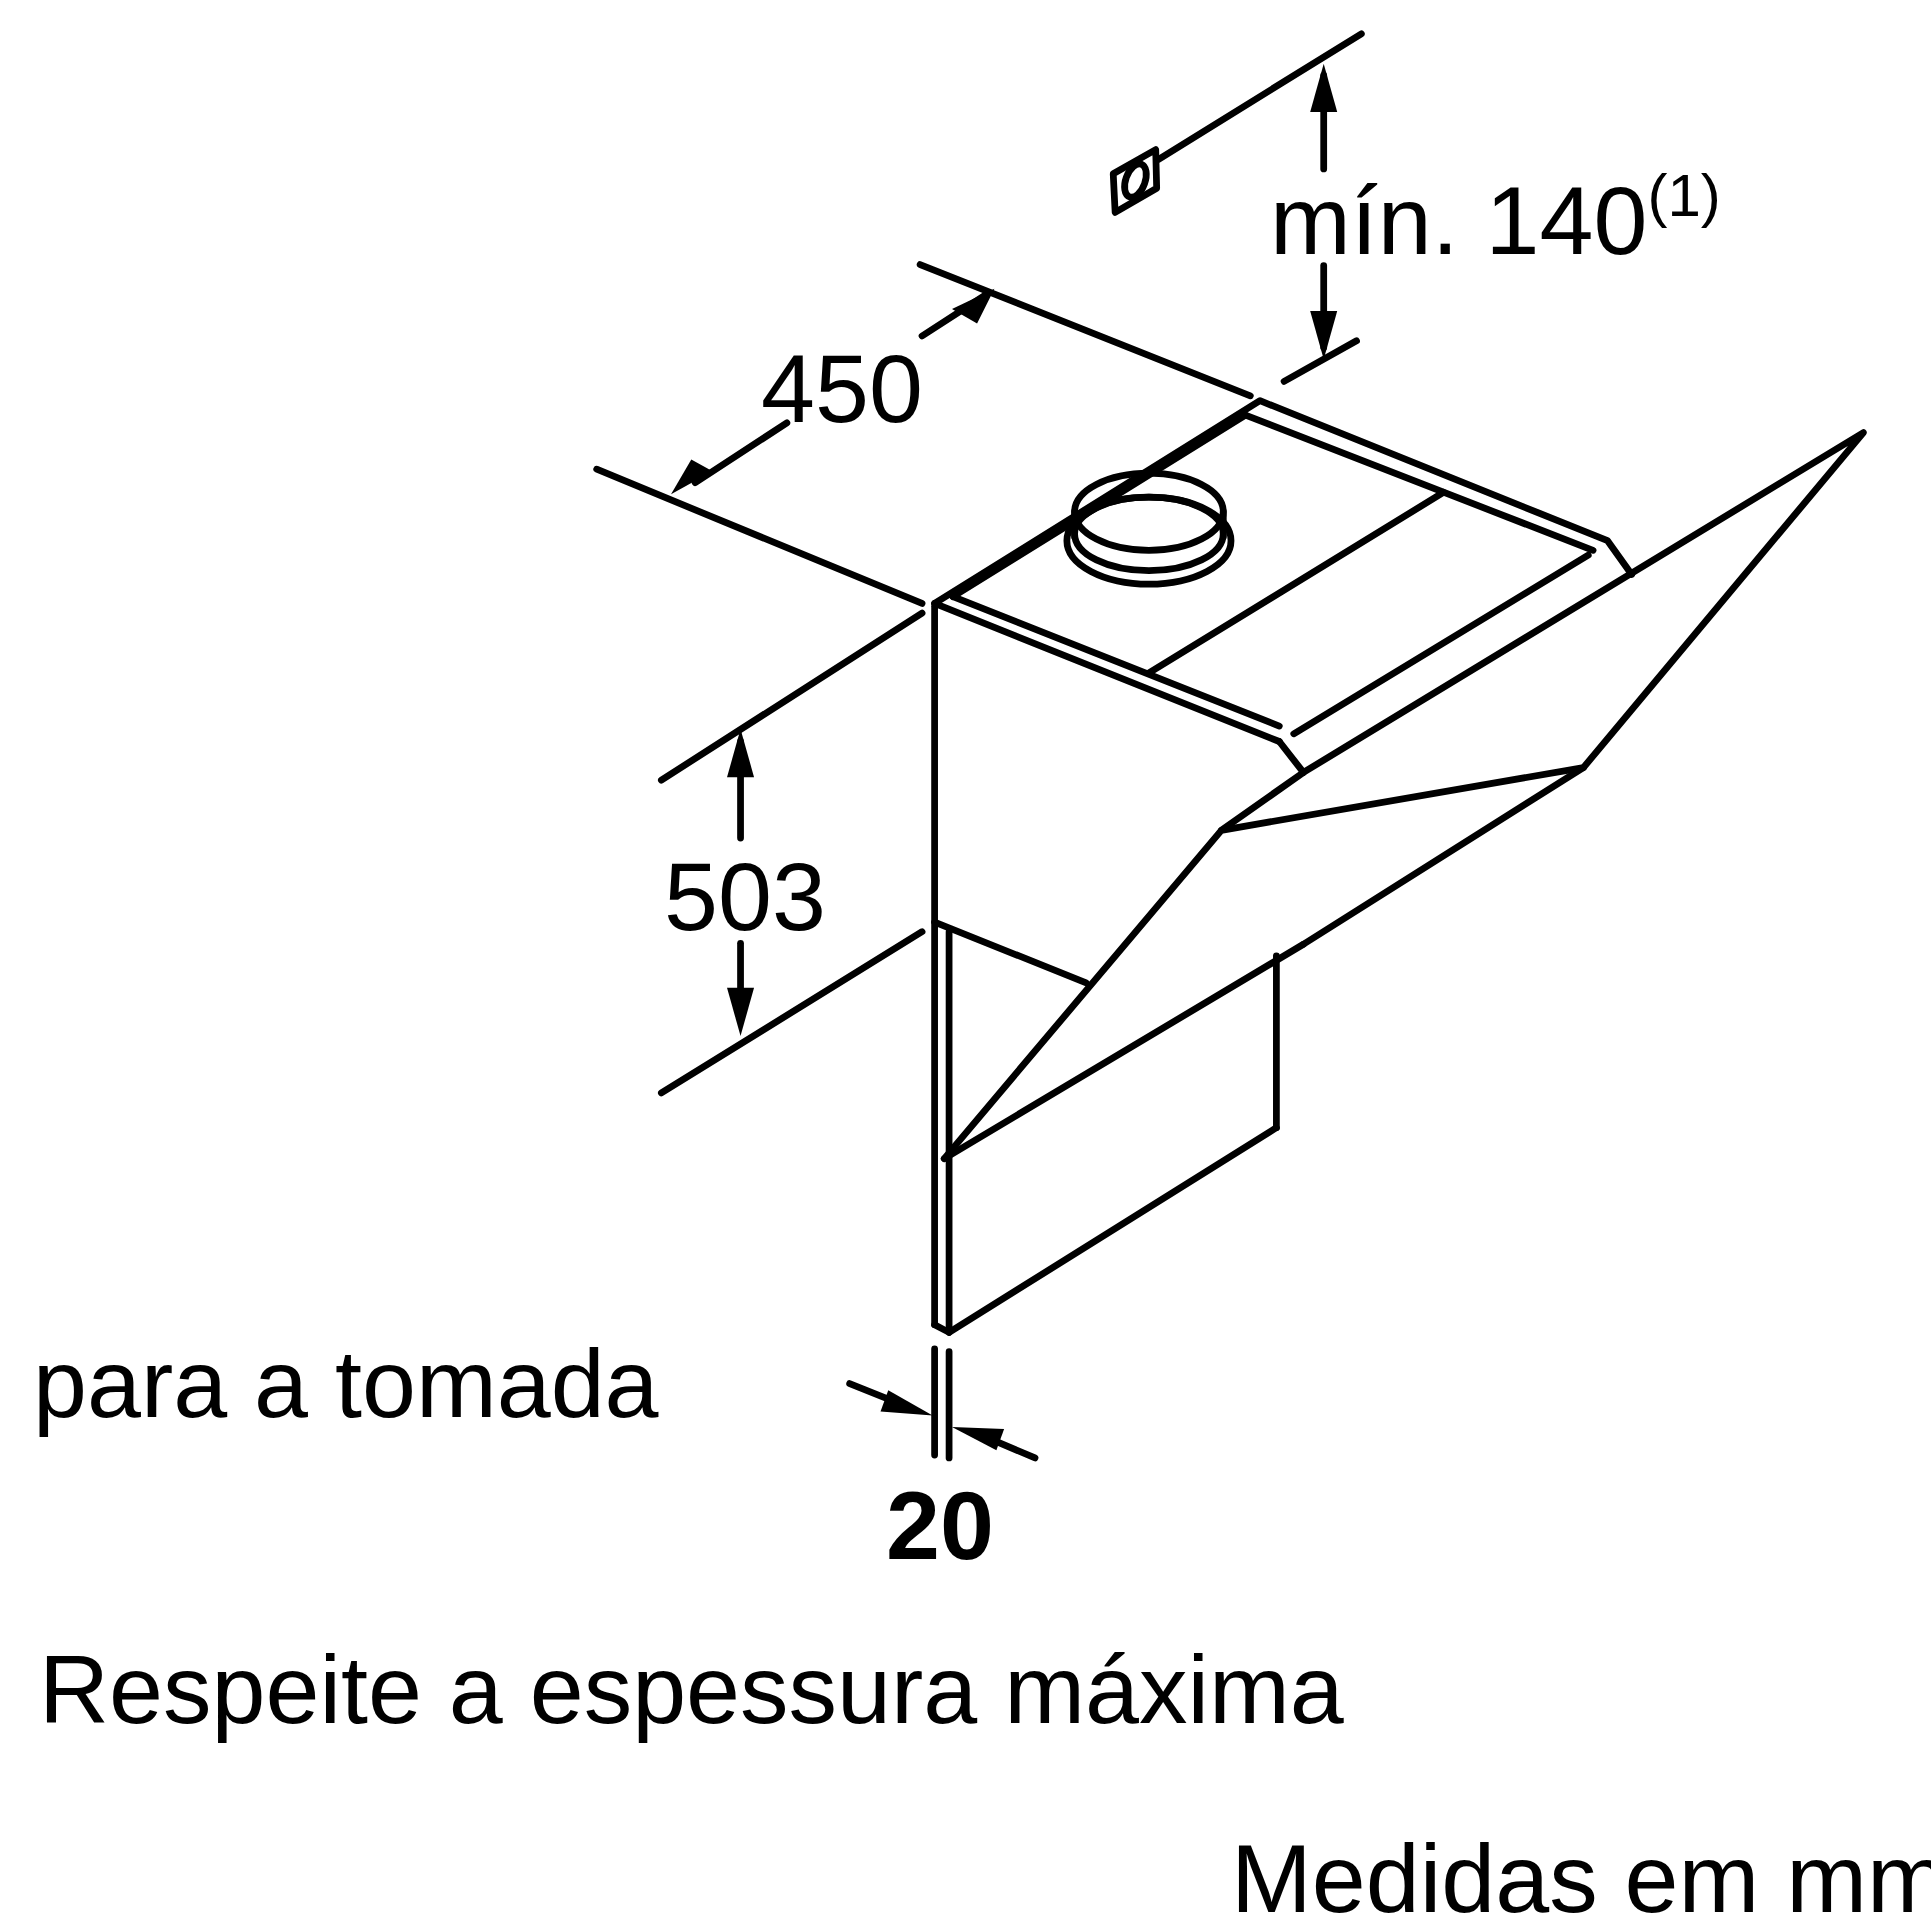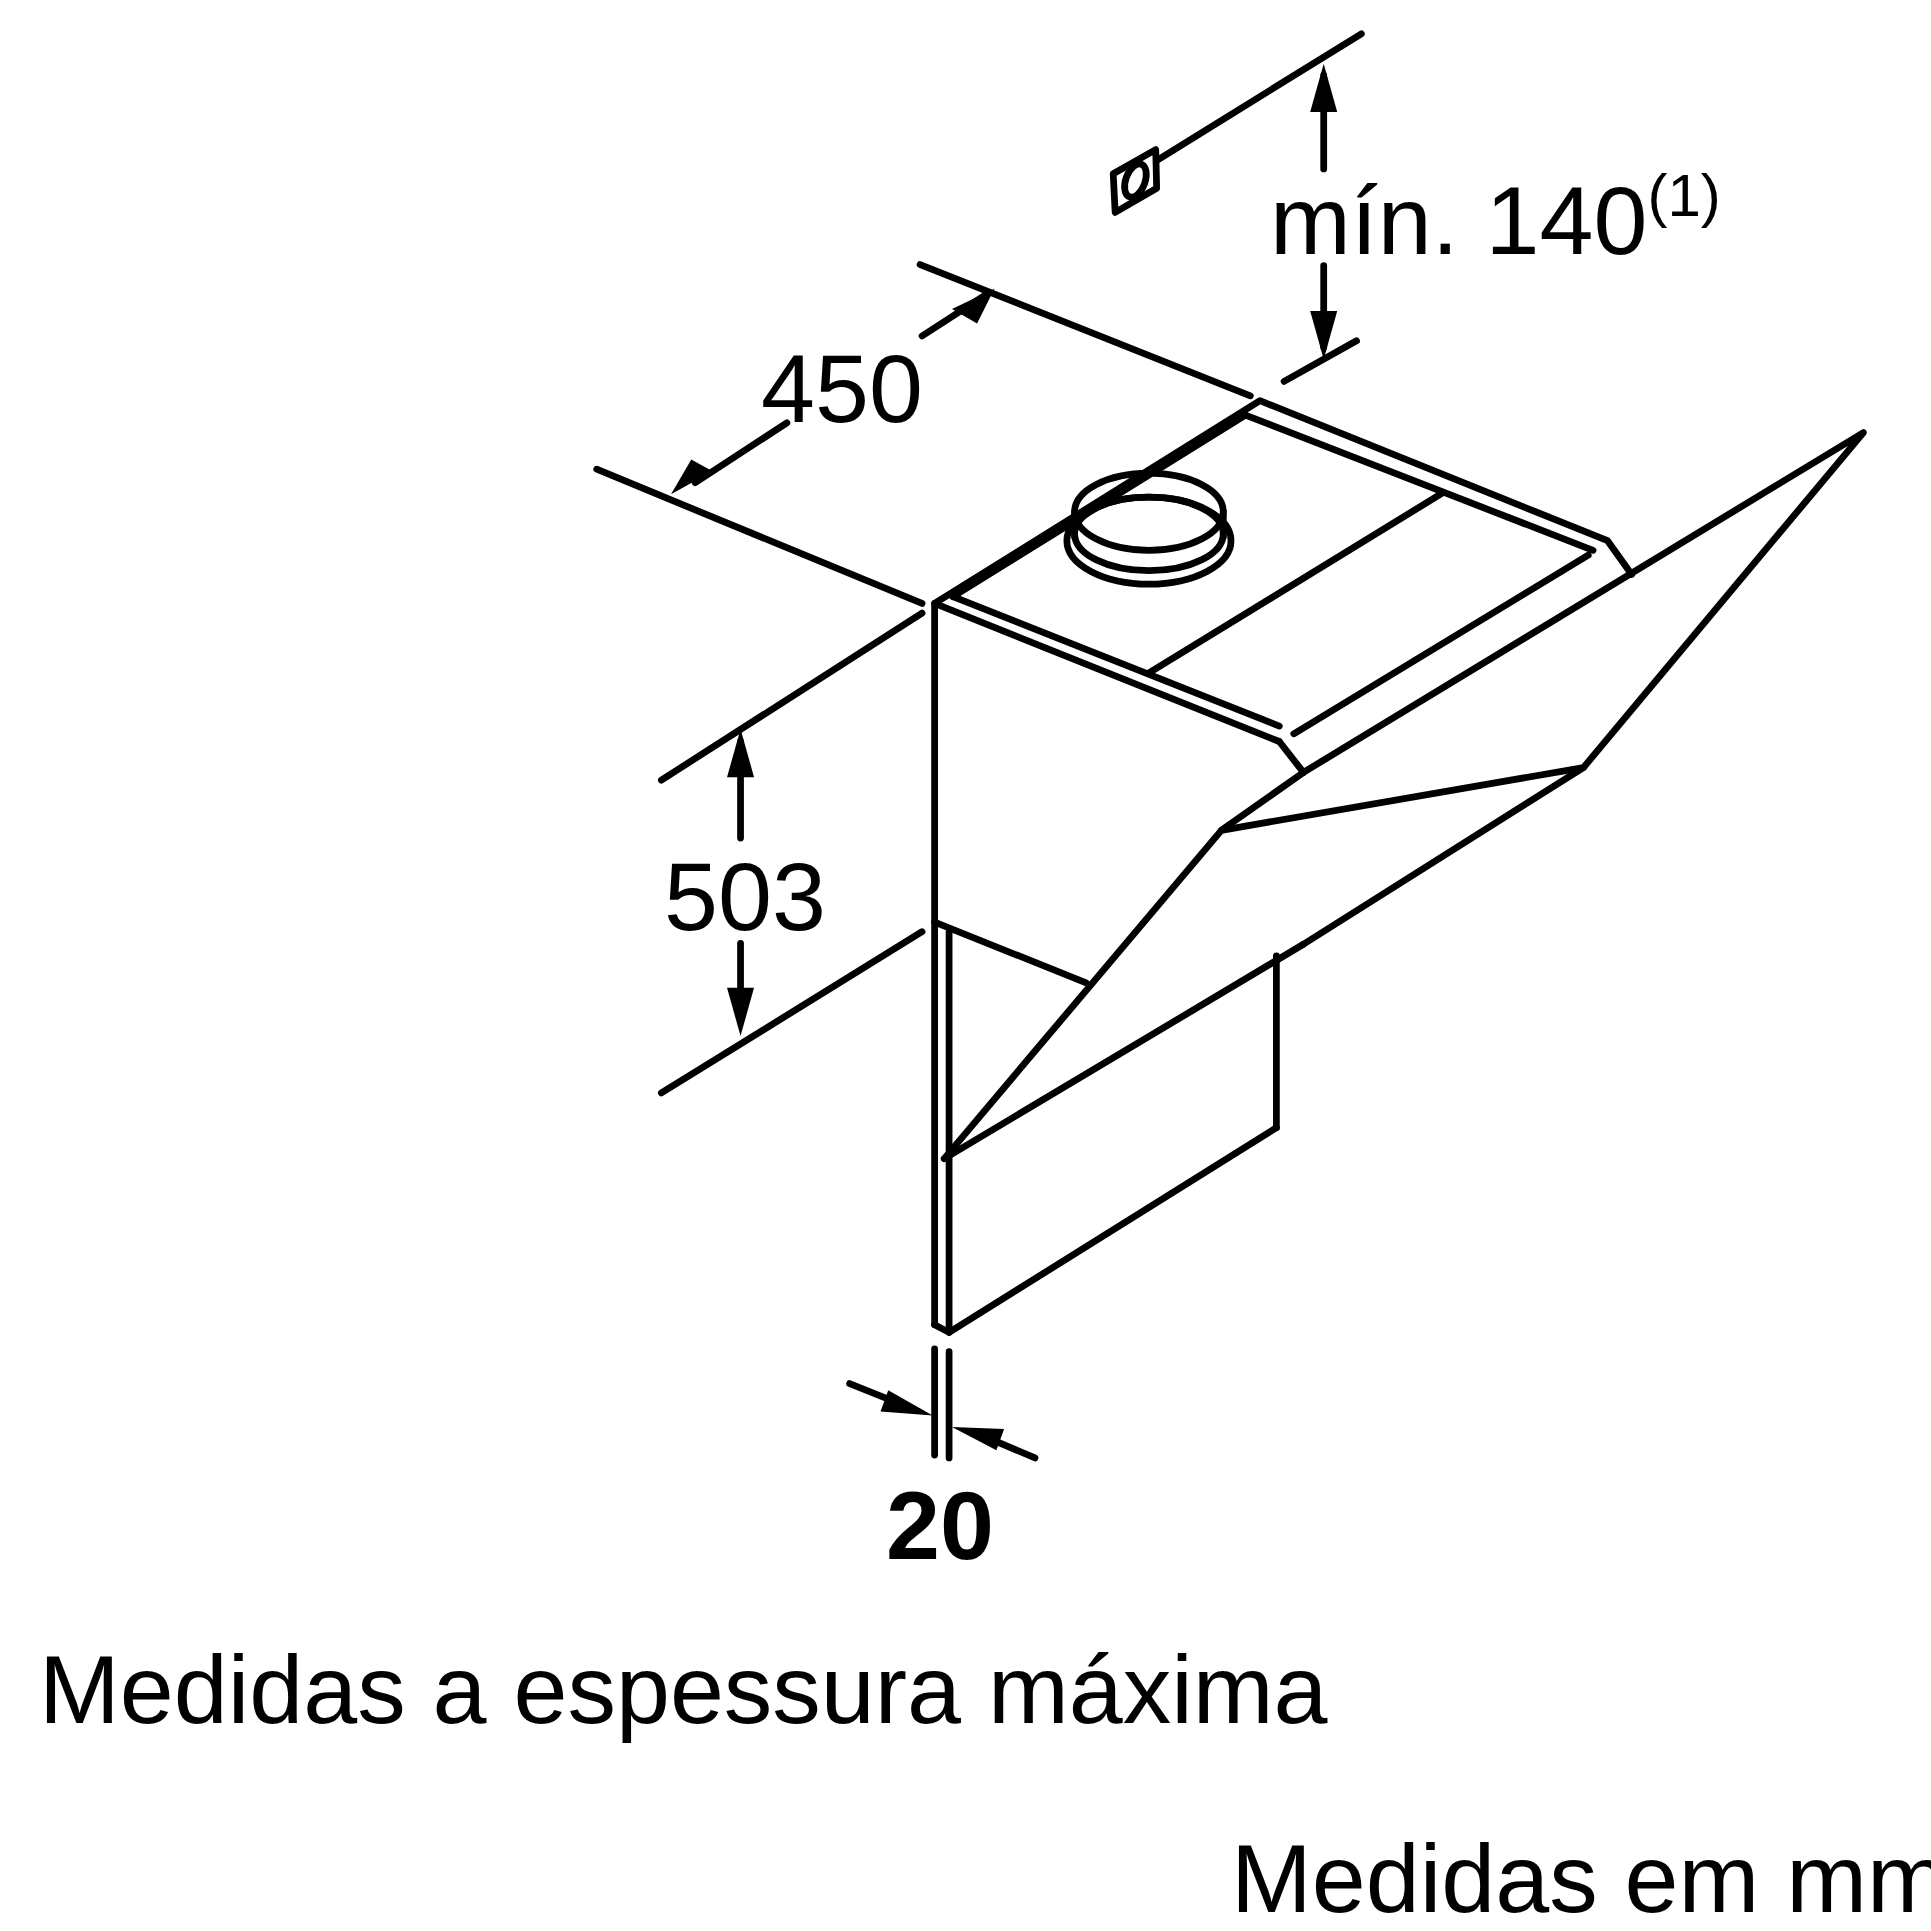--- a/index.html
+++ b/index.html
@@ -99,20 +99,21 @@
 
 <div class="txt dim" style="left:1270px; top:172px;text-align:center;">
   <span>mín. </span><span>140</span><span class="sup">(1)</span>
 </div>
 
 <div class="txt dim" style="left:664px; top:848px;">503</div>
 
 <div class="txt dim" style="left:886px; top:1477px;font-weight:bold;">20</div>
 
 <div class="txt note" style="left:33px; top:1321px;">
+  <div style="margin-top:13.5px;">para a tomada</div>
 </div>
 
 <div class="txt note" style="left:39px; top:1641px;">
-  <div>Medidas a espessura máxima</div>
+  <div>Respeite a espessura máxima</div>
 </div>
 
 <div class="txt note" style="left:1231px; top:1830px;">Medidas em mm</div>
 
 
 </body></html>

